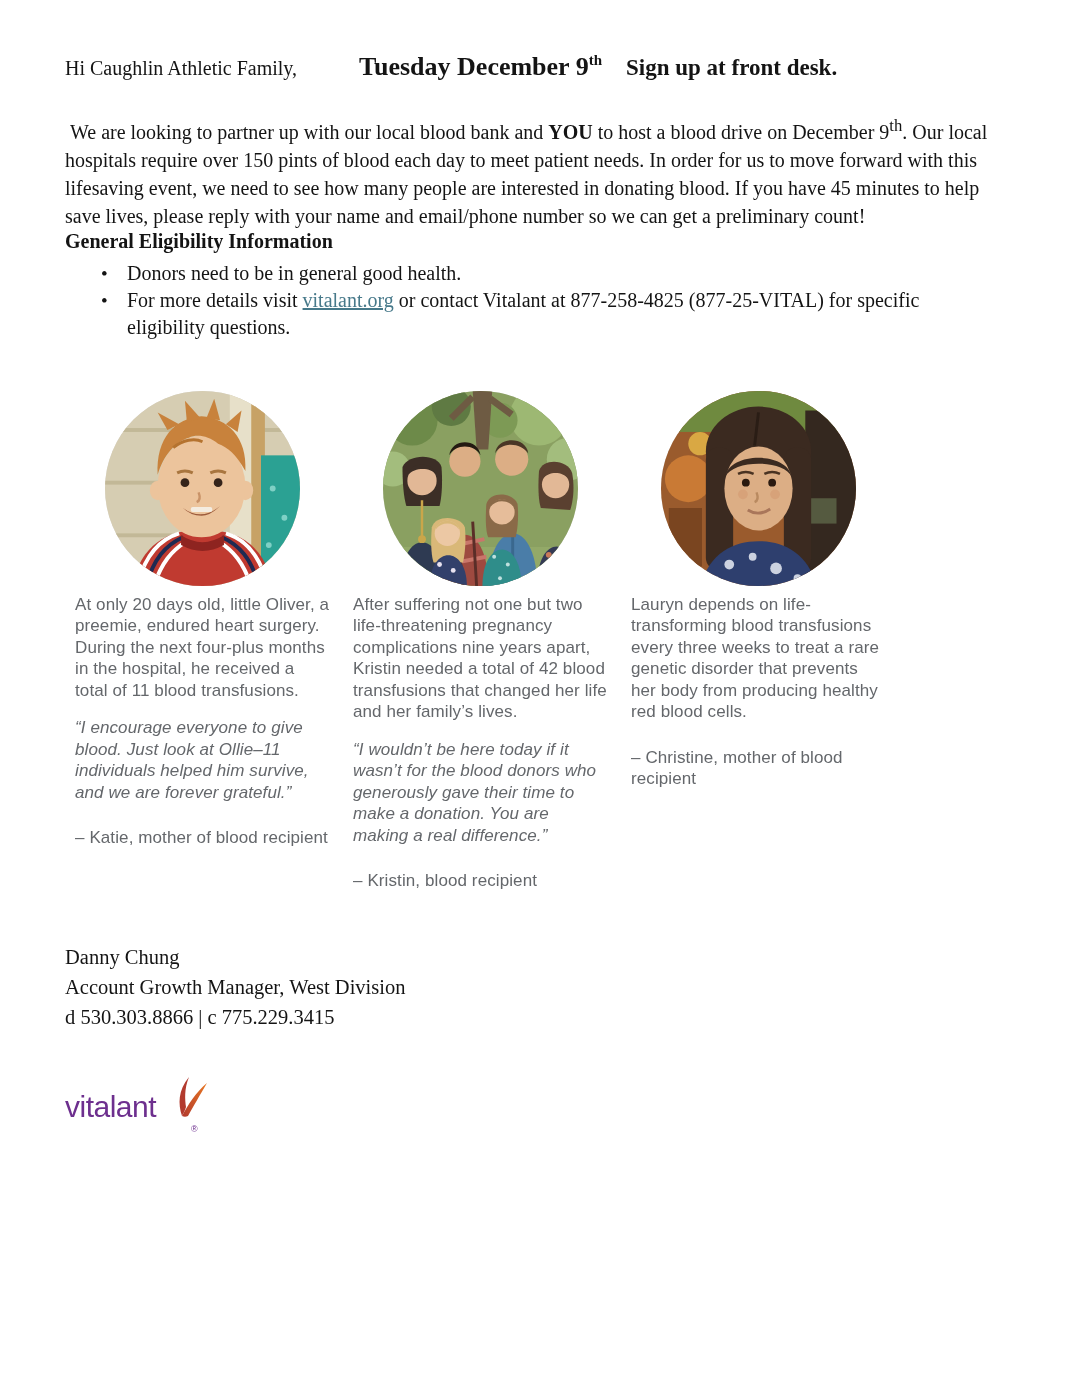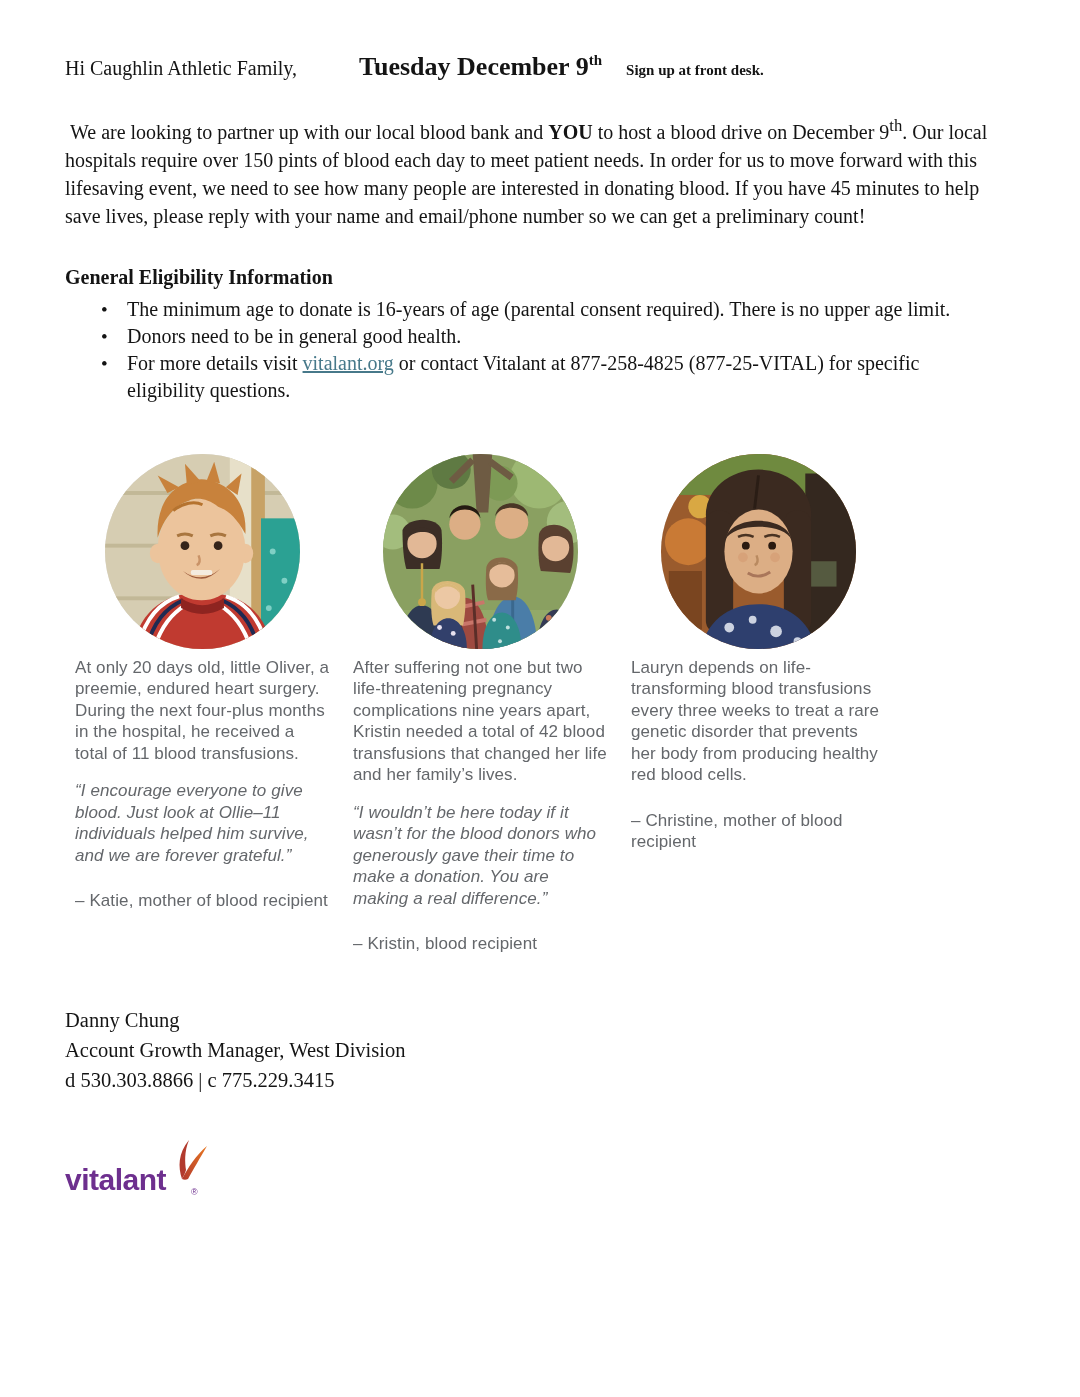--- a/index.html
+++ b/index.html
@@ -19,33 +19,33 @@
     height: 1397px;
     padding: 52px 65px 0 65px;
     position: relative;
   }
 
   
   .header-row { display: flex; align-items: baseline; white-space: nowrap; }
   .greeting   { font-size: 20px; }
   .date-title { font-size: 26px; font-weight: bold; margin-left: 62px; }
   .date-title sup { font-size: 15px; }
-  .signup     { font-size: 15px; font-weight: bold; margin-left: 24px; }
+  .signup     { font-size: 23px; font-weight: bold; margin-left: 24px; }
 
   
   .intro {
     margin: 30px 0 0 0;
     font-size: 20px;
     line-height: 28px;
     width: 950px;
     text-indent: 5px;
   }
 
   
-  .elig-heading { margin-top: 36px; font-size: 20px; font-weight: bold; }
+  .elig-heading { font-size: 20px; font-weight: bold; }
   .elig-list {
     margin: 7px 0 0 0;
     padding: 0;
     list-style: none;
     font-size: 20px;
     line-height: 27px;
     width: 930px;
   }
   .elig-list li { position: relative; padding-left: 62px; }
   .elig-list li::before {
@@ -85,23 +85,23 @@
   .story-quote { margin: 16px 0 0 0; font-style: italic; }
   .story-attr  { margin: 24px 0 0 0; }
 
   
   .signature { margin-top: 50px; font-size: 20.5px; line-height: 30px; }
   .sig-name { font-weight: normal; }
 
   
   .logo { position: relative; margin-top: 46px; width: 210px; height: 72px; }
   .logo-word {
-    position: absolute; left: 0; top: 22px;
+    position: absolute; left: 0; top: 12px;
     font-family: "Liberation Sans", sans-serif;
-    font-weight: bold;
+    font-weight: normal;
     font-size: 30px;
     letter-spacing: -0.5px;
     color: var(--purple, #6d2f8e);
   }
   .logo-reg {
     position: absolute; left: 126px; top: 46px;
     font-size: 9px;
     color: var(--purple, #6d2f8e);
     font-family: "Liberation Sans", sans-serif;
   }
@@ -115,21 +115,20 @@
   <div class="header-row">
     <span class="greeting">Hi Caughlin Athletic Family,</span>
     <span class="date-title"><span>Tuesday December 9</span><sup>th</sup></span>
     <span class="signup">Sign up at front desk.</span>
   </div>
 
   <p class="intro"><span>We are looking to partner up with our local blood bank and </span><b>YOU</b><span> to host a blood drive on December 9</span><sup>th</sup><span>. Our local hospitals require over 150 pints of blood each day to meet patient needs. In order for us to move forward with this lifesaving event, we need to see how many people are interested in donating blood. If you have 45 minutes to help save lives, please reply with your name and email/phone number so we can get a preliminary count!</span></p>
 
   <div class="elig-heading">General Eligibility Information</div>
   <ul class="elig-list">
-    <li>The minimum age to donate is 16-years of age (parental consent required). There is no upper age limit.</li>
     <li>Donors need to be in general good health.</li>
     <li><span>For more details visit </span><a class="doc-link">vitalant.org</a><span> or contact Vitalant at  877-258-4825 (877-25-VITAL) for specific eligibility questions.</span></li>
   </ul>
 
   <div class="stories">
 
     <div class="story">
       <div class="photo">
         <svg viewBox="0 0 200 200" xmlns="http://www.w3.org/2000/svg">
           <rect width="200" height="200" fill="#d6cdb2"></rect>

